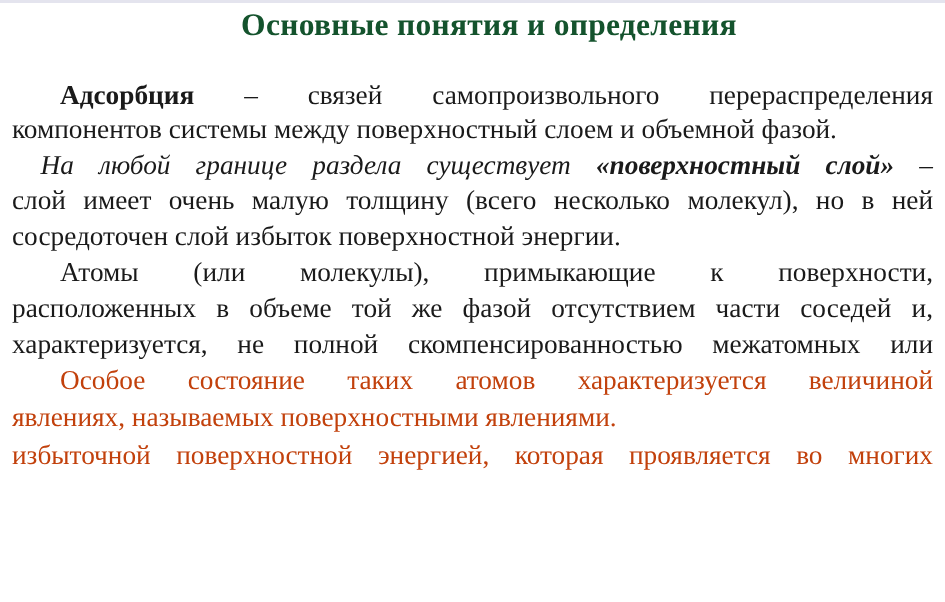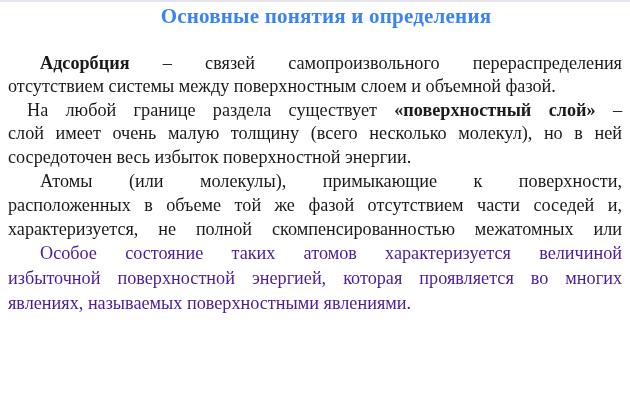--- a/index.html
+++ b/index.html
@@ -22,21 +22,21 @@
       background: #e4e4ee;
     }
     .slide-title {
       position: absolute;
       left: 0;
       top: 3px;
       width: 630px;
       text-align: center;
       font-size: 21px;
       font-weight: bold;
-      color: #3b82f6;
+      color: #14532d;
       line-height: 26px;
       letter-spacing: 0.2px;
       padding-left: 22px;
       box-sizing: border-box;
     }
     .content {
       position: absolute;
       left: 8px;
       top: 52px;
       width: 614px;
@@ -49,52 +49,52 @@
       text-align: justify;
       text-align-last: justify;
       white-space: nowrap;
       height: 23.4px;
       overflow: visible;
     }
     .line.last {
       text-align-last: left;
     }
     .line.indent1 { padding-left: 32px; }
-    .line.indent2 { padding-left: 19px; }
+    .line.indent2 { padding-left: 19px; font-style: italic; }
     .term {
       font-weight: bold;
     }
     .l-p3 { height: 24px; }
     .l-p4 { height: 25px; }
   </style>
 </head>
 <body>
 
 <div class="top-rule"></div>
 
 <div class="slide-title">Основные понятия и определения</div>
 
 <div class="content">
 
   <div class="para-block">
     <span class="line indent1"><span class="term">Адсорбция</span><span> – связей самопроизвольного перераспределения</span></span>
-    <span class="line last"><span>отсутствием системы между поверхностным слоем и объемной фазой.</span></span>
+    <span class="line last"><span>компонентов системы между поверхностный слоем и объемной фазой.</span></span>
   </div>
 
   <div class="para-block">
     <span class="line indent2"><span>На любой границе раздела существует </span><span class="term">«поверхностный слой»</span><span> –</span></span>
     <span class="line"><span>слой имеет очень малую толщину (всего несколько молекул), но в ней</span></span>
-    <span class="line last"><span>сосредоточен весь избыток поверхностной энергии.</span></span>
+    <span class="line last"><span>сосредоточен слой избыток поверхностной энергии.</span></span>
   </div>
 
   <div class="para-block" style="margin-top:1px;">
     <span class="line indent1 l-p3"><span>Атомы (или молекулы), примыкающие к поверхности,</span></span>
     <span class="line l-p3"><span>расположенных в объеме той же фазой отсутствием части соседей и,</span></span>
     <span class="line l-p3"><span>характеризуется, не полной скомпенсированностью межатомных или</span></span>
   </div>
 
-  <div class="para-block" style="color:#4c1d95;">
+  <div class="para-block" style="color:#c2410c;">
     <span class="line indent1 l-p4"><span>Особое состояние таких атомов характеризуется величиной</span></span>
+    <span class="line last l-p4"><span>явлениях, называемых поверхностными явлениями.</span></span>
     <span class="line l-p4"><span>избыточной поверхностной энергией, которая проявляется во многих</span></span>
-    <span class="line last l-p4"><span>явлениях, называемых поверхностными явлениями.</span></span>
   </div>
 
 </div>
 
 </body></html>

